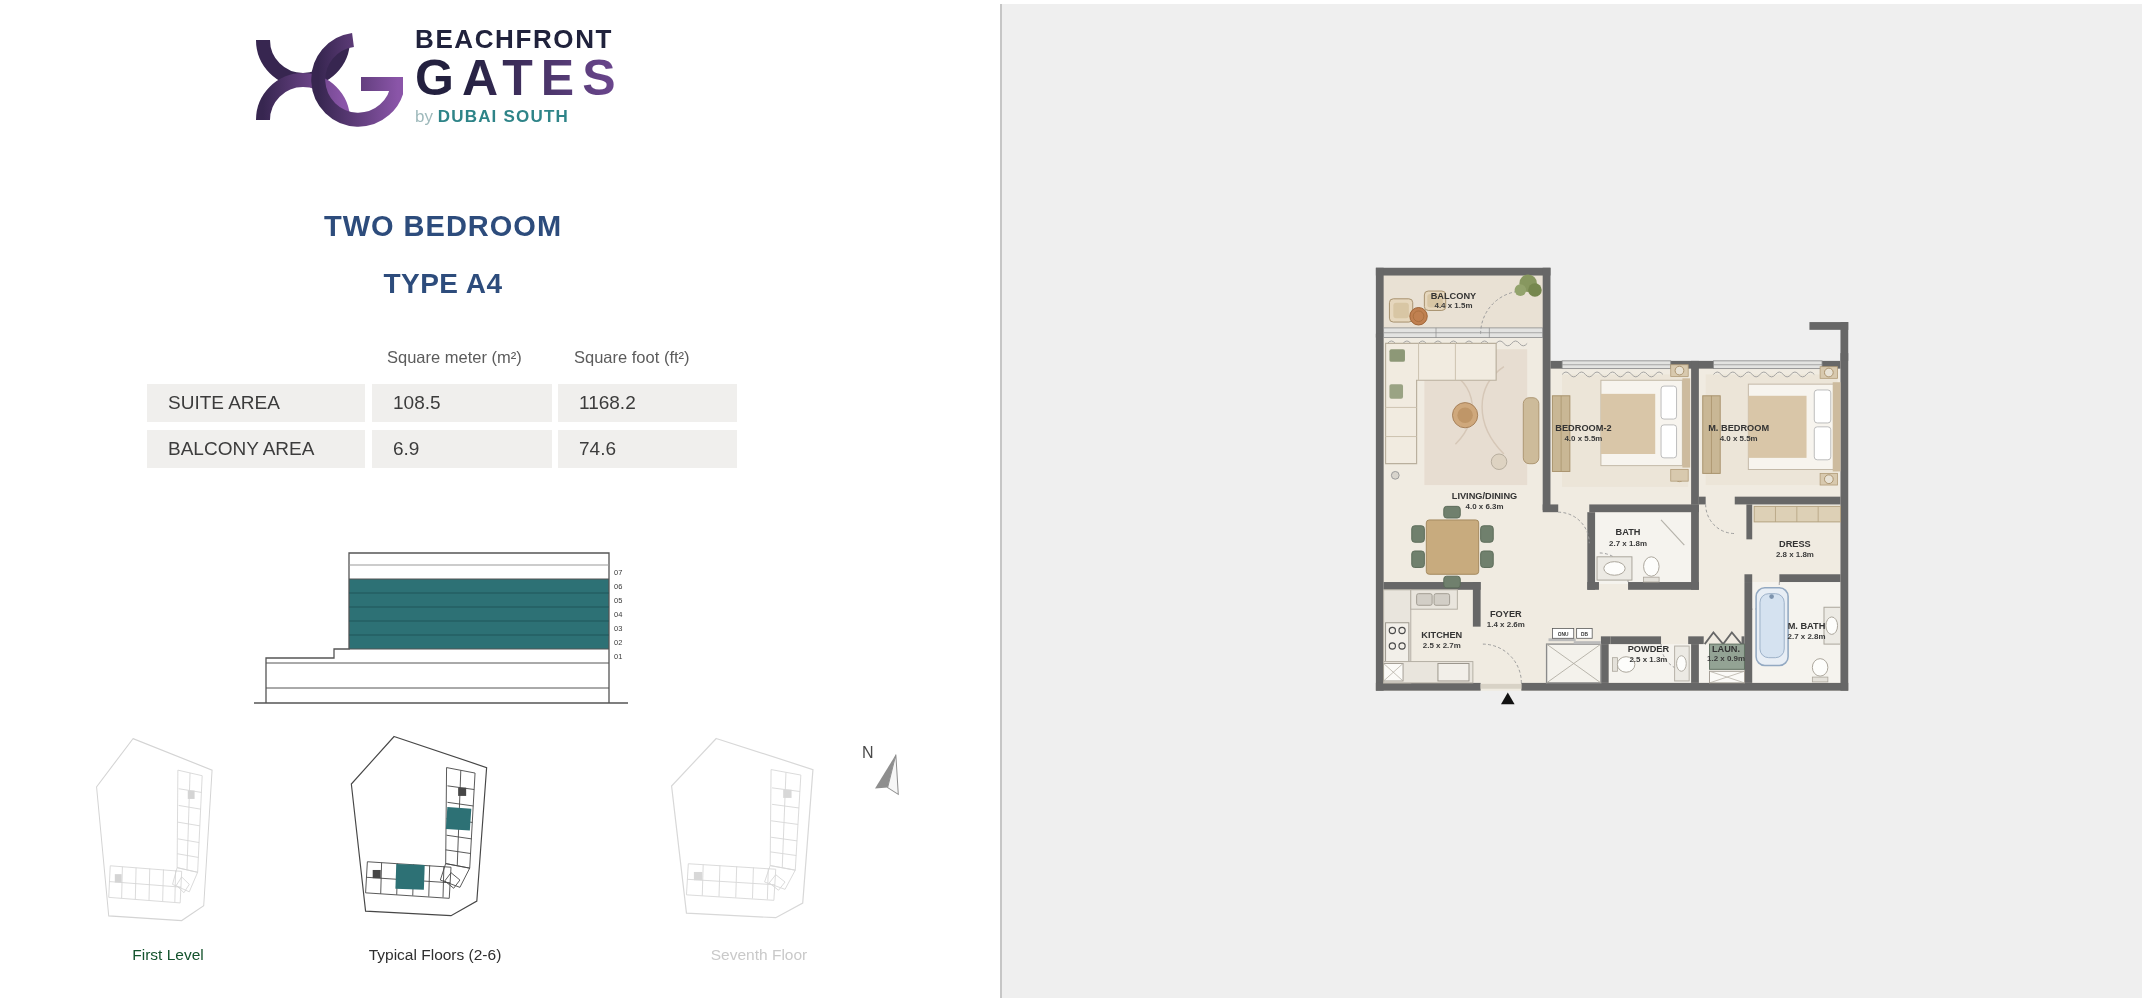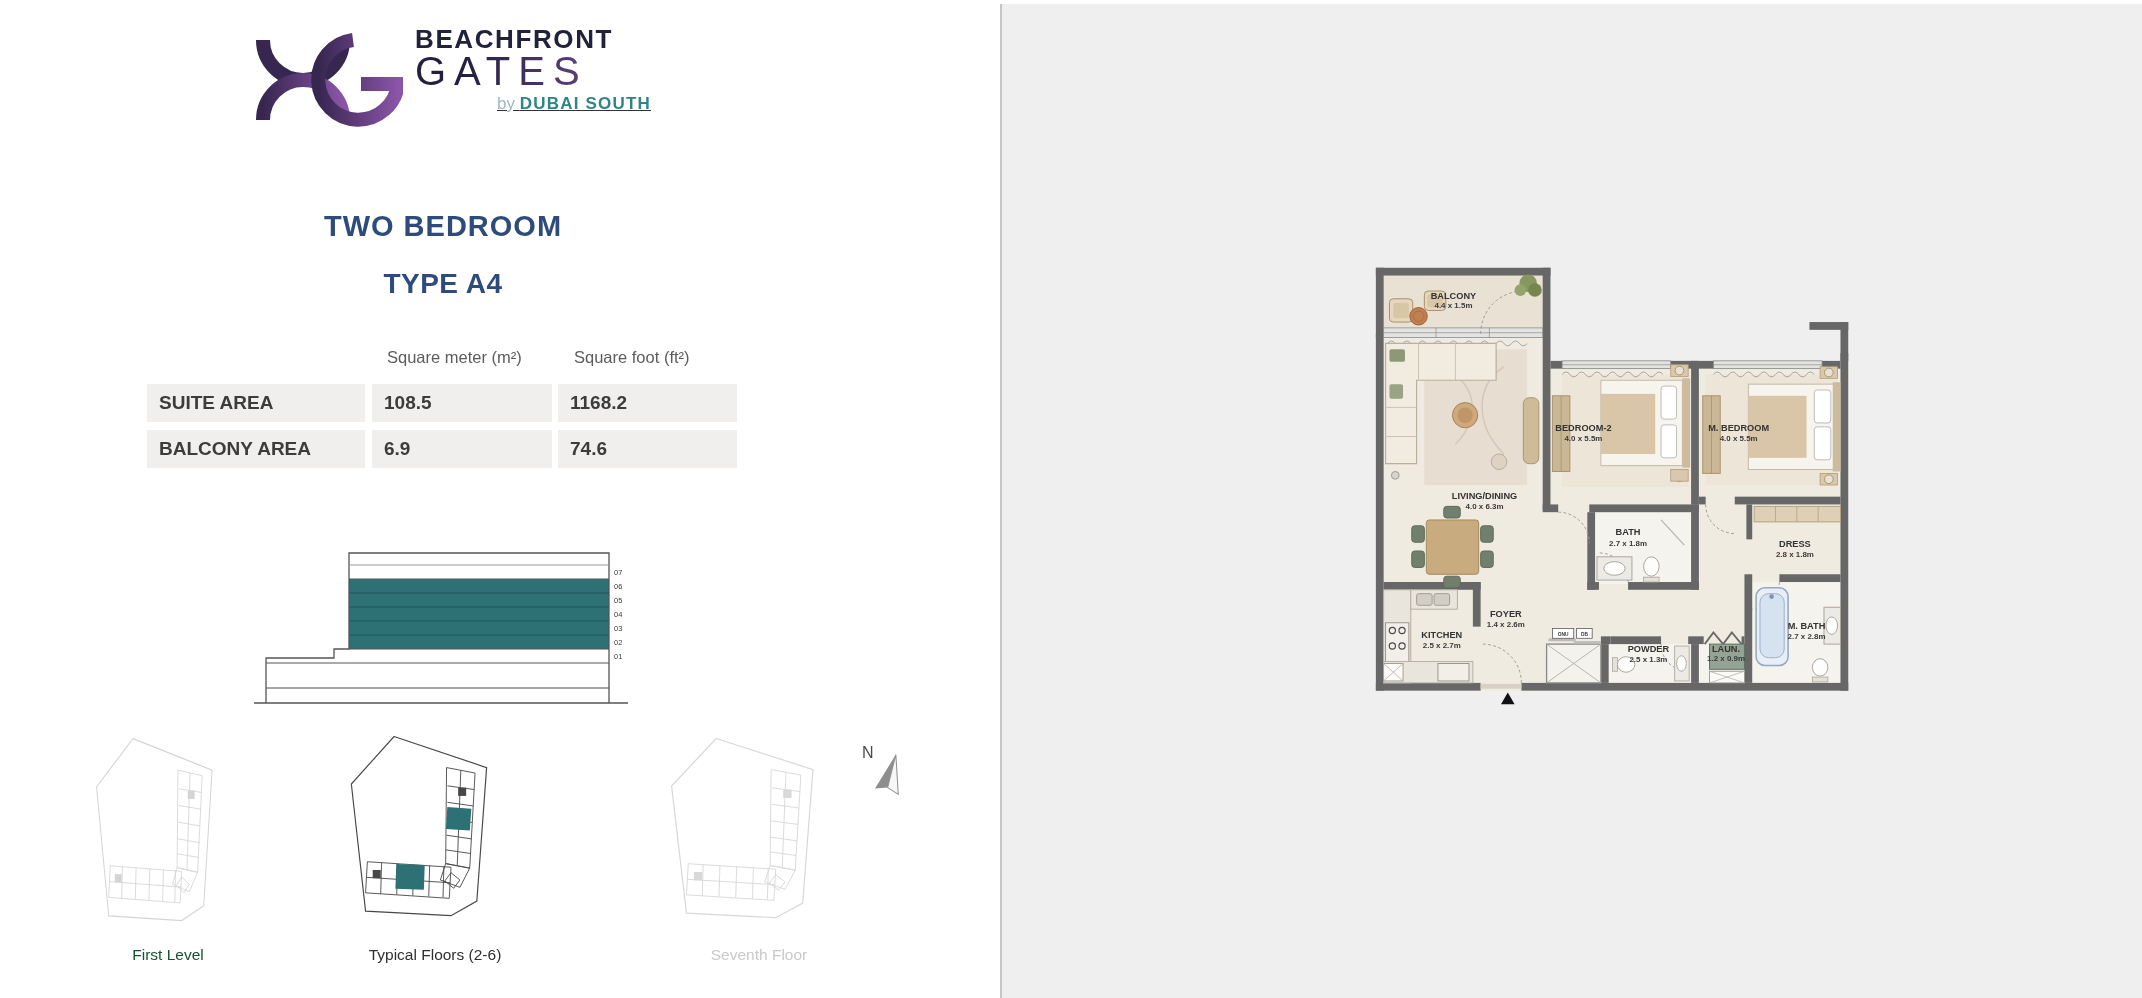--- a/index.html
+++ b/index.html
@@ -7,43 +7,43 @@
        font-family:"Liberation Sans", sans-serif;color:#333;}
   .panel-left{position:absolute;left:0;top:0;width:1000px;height:998px;background:#ffffff;}
   .panel-right{position:absolute;left:1000px;top:4px;width:1142px;height:998px;background:#efefef;
        border-left:2px solid #c6c6c6;box-sizing:border-box;}
 
   
   .logo-wrap{position:absolute;left:253px;top:22px;width:400px;height:124px;}
   .monogram{position:absolute;left:0;top:2px;}
   .brandtext{position:absolute;left:162px;top:2px;width:236px;}
   .brand1{font-size:26px;font-weight:800;letter-spacing:1.6px;color:#20223c;white-space:nowrap;}
-  .brand2{font-size:40px;font-weight:400;letter-spacing:8px;margin-top:-6px;white-space:nowrap;color:#3a3060;}
+  .brand2{font-size:50px;font-weight:700;letter-spacing:8px;margin-top:-6px;white-space:nowrap;color:#3a3060;}
   @supports ((-webkit-background-clip:text) or (background-clip:text)){
     .brand2{background:linear-gradient(90deg,#23203f 20%,#7c4fa0 100%);
             -webkit-background-clip:text;background-clip:text;
             -webkit-text-fill-color:transparent;}
   }
-  .brand3{font-size:17px;margin-top:0px;text-align:right;white-space:nowrap;text-decoration:underline;}
+  .brand3{font-size:17px;margin-top:0px;text-align:left;white-space:nowrap;}
   .brand3 .by{color:#9fbabc;}
   .brand3 .owner{color:#2e8488;font-weight:700;letter-spacing:1.2px;}
 
   .page-title{position:absolute;left:0;top:210px;width:886px;text-align:center;
       font-size:29px;font-weight:700;color:#2d4c7c;letter-spacing:1px;}
   .page-subtitle{position:absolute;left:0;top:268px;width:886px;text-align:center;
       font-size:28px;font-weight:700;color:#2d4c7c;letter-spacing:0.5px;}
 
   
   .area-table{position:absolute;left:147px;top:342px;width:590px;margin-top:6px;}
   .area-head{position:relative;height:28px;font-size:16.5px;color:#5c5c5c;}
   .area-head .h-sqm{position:absolute;left:240px;top:0;}
   .area-head .h-sqft{position:absolute;left:427px;top:0;}
   .area-row{display:flex;margin-top:8px;height:38px;}
   .area-cell{background:#f0efed;height:38px;display:flex;align-items:center;
-      padding-left:12px;box-sizing:border-box;font-size:19px;font-weight:700;color:#3c3c3c;}
+      padding-left:21px;box-sizing:border-box;font-size:19px;font-weight:400;color:#3c3c3c;}
   .c-label{width:218px;margin-right:7px;}
   .c-sqm{width:180px;margin-right:6px;}
   .c-sqft{width:179px;}
 
   
   .elevation{position:absolute;left:252px;top:546px;}
   .flabel{font-size:7.5px;fill:#3a3a3a;}
 
   
   .thumb{position:absolute;}

